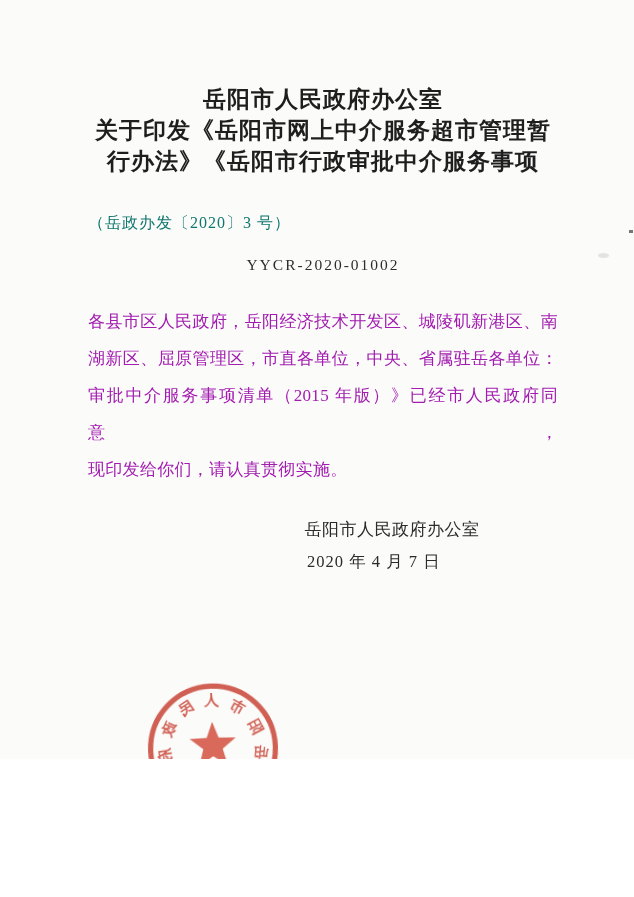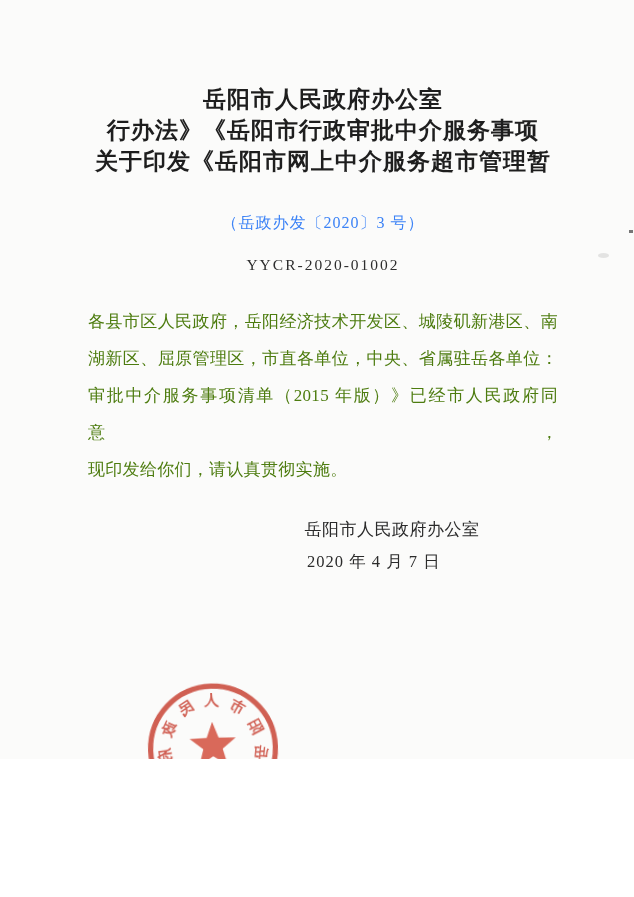--- a/index.html
+++ b/index.html
@@ -28,45 +28,44 @@
     font-size: 23px;
     line-height: 31px;
     letter-spacing: 1px;
     color: #1e1e1e;
   }
   .doc-number {
     position: absolute;
     top: 213px;
     left: 88px;
     width: 470px;
-    text-align: center;
     font-size: 16px;
     letter-spacing: 1px;
-    color: #3b82f6;
+    color: #0f766e;
   }
   .doc-code {
     position: absolute;
     top: 256px;
     left: 88px;
     width: 470px;
     text-align: center;
     font-size: 15.5px;
     letter-spacing: 2px;
     color: #2d2d2d;
   }
 
   
   .body-block {
     position: absolute;
     top: 303px;
     left: 88px;
     width: 470px;
     font-size: 17px;
     line-height: 37px;
-    color: #4d7c0f;
+    color: #a21caf;
   }
   .body-line {
     text-align: justify;
     text-align-last: justify;
     letter-spacing: 0.3px;
   }
   .body-line.indent { text-indent: 35px; }
   .body-line.last { text-align: left; text-align-last: left; }
 
   
@@ -141,22 +140,22 @@
     border-radius: 50%;
   }
 </style>
 </head>
 <body>
 
 <div class="page">
 
   <div class="title-block">
     <div>岳阳市人民政府办公室</div>
+    <div>关于印发《岳阳市网上中介服务超市管理暂</div>
     <div>行办法》《岳阳市行政审批中介服务事项</div>
-    <div>关于印发《岳阳市网上中介服务超市管理暂</div>
   </div>
 
   <div class="doc-number">（岳政办发〔2020〕3 号）</div>
   <div class="doc-code">YYCR-2020-01002</div>
 
   <div class="body-block">
     <p class="body-line">各县市区人民政府，岳阳经济技术开发区、城陵矶新港区、南</p>
     <p class="body-line">湖新区、屈原管理区，市直各单位，中央、省属驻岳各单位：</p>
     <p class="body-line">审批中介服务事项清单（2015 年版）》已经市人民政府同意，</p>
     <p class="body-line last">现印发给你们，请认真贯彻实施。</p>

